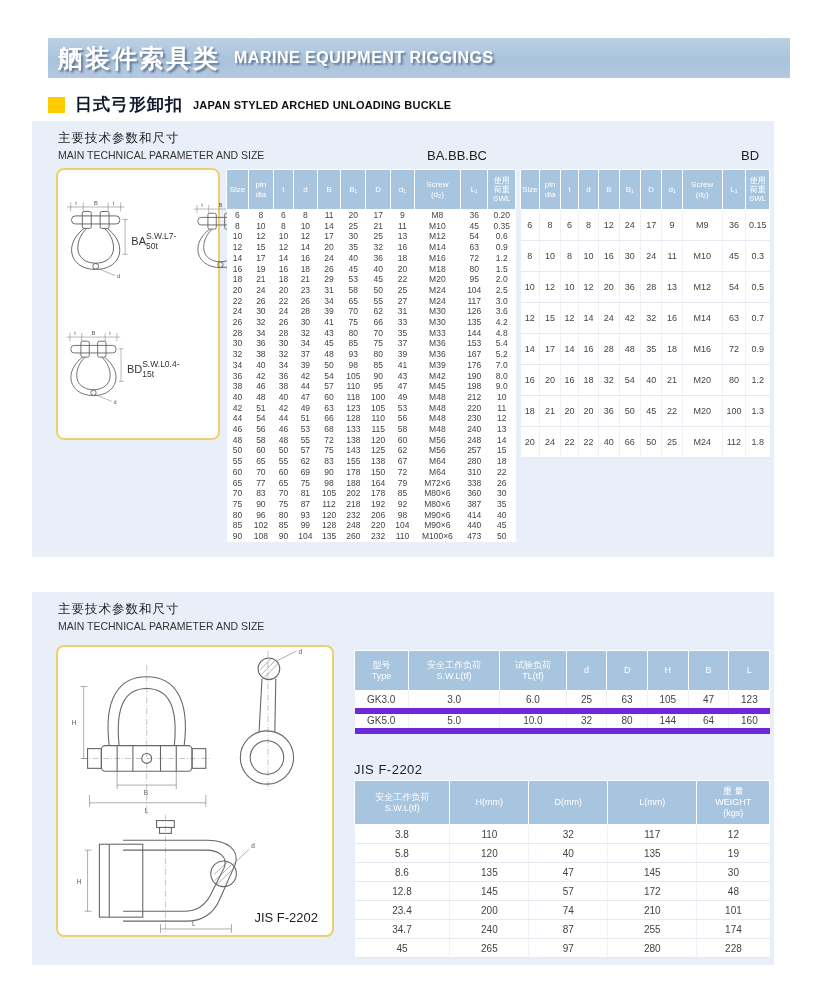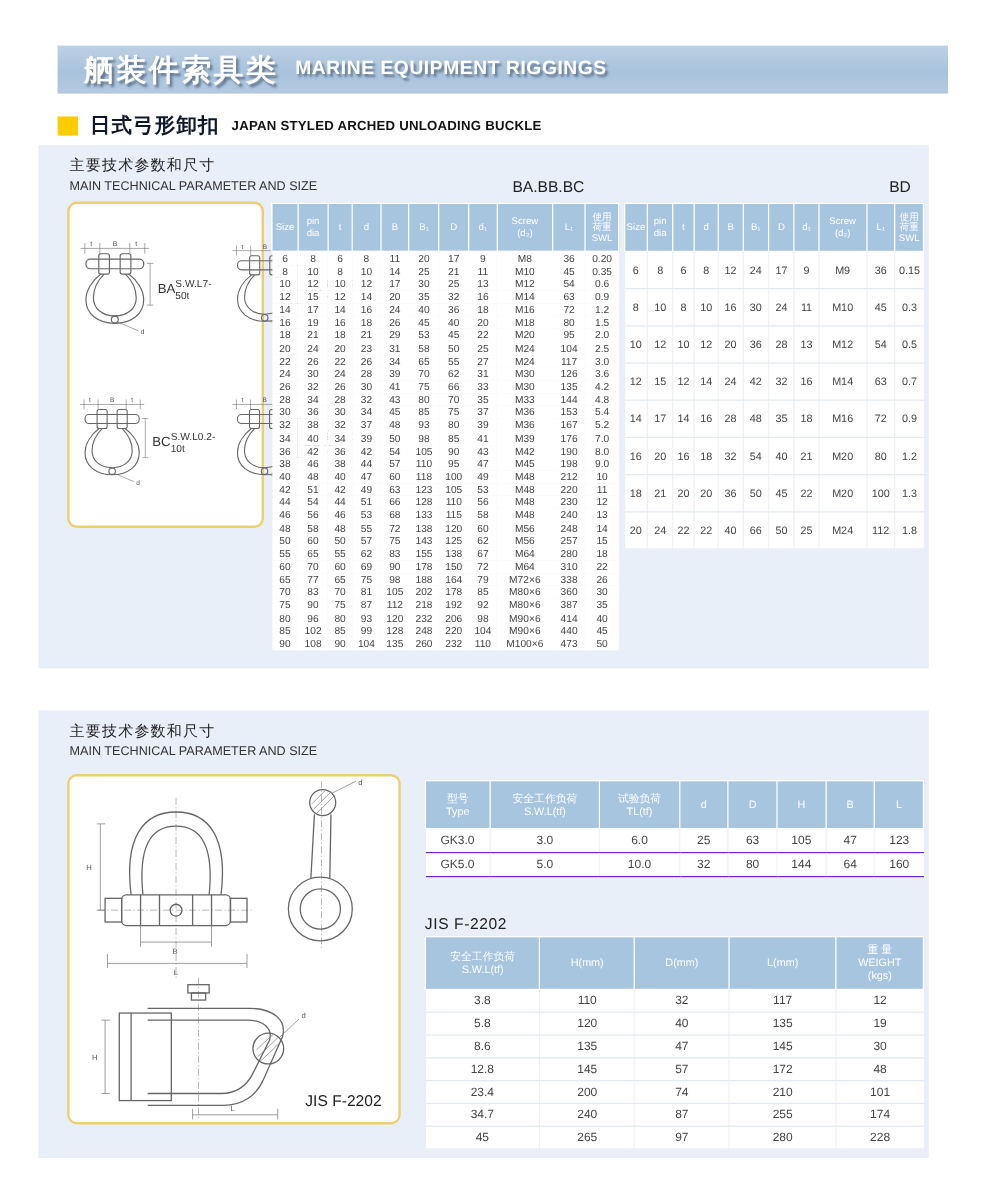--- a/index.html
+++ b/index.html
@@ -3,21 +3,21 @@
 <meta charset="utf-8">
 <style>
   * { margin:0; padding:0; box-sizing:border-box; }
   html,body { width:830px; height:1000px; background:#fff;
     font-family:"Liberation Sans","DejaVu Sans",sans-serif; color:#222; }
   .page { position:relative; width:830px; height:1000px; overflow:hidden; }
 
   
   .banner { position:absolute; left:48px; top:38px; width:742px; height:40px;
     background:linear-gradient(180deg,#bdd0e4 0%,#a9c3dc 55%,#b3c9e0 100%);
-    display:flex; align-items:center; padding-left:22px; }
+    display:flex; align-items:center; padding-left:10px; }
   .banner .zh { font-size:25px; font-weight:bold; color:#fff; letter-spacing:2px;
     text-shadow:2px 2px 2px rgba(95,115,140,.95); }
   .banner .en { font-size:16px; font-weight:bold; color:#fff; margin-left:14px;
     letter-spacing:.5px; text-shadow:2px 2px 2px rgba(95,115,140,.95); }
 
   
   .sec-head { position:absolute; left:48px; display:flex; align-items:center; }
   .sec-head .bullet { width:17px; height:16px; background:#ffcc00; margin-right:10px; flex:0 0 auto; }
   .sec-head .zh { font-size:17px; font-weight:bold; color:#0f172a; letter-spacing:1px; }
   .sec-head .en { font-size:11px; font-weight:bold; color:#111; margin-left:10px; letter-spacing:.2px; }
@@ -66,21 +66,21 @@
   #t2 td { height:31px; border-bottom:1px solid #e4eaf2; border-right:1px solid #eef2f7; font-size:9px; }
   #t2 td:last-child { border-right:none;margin-top:33px; }
   .t-shackle th:nth-child(1){width:7.6%} .t-shackle th:nth-child(2){width:8.6%}
   .t-shackle th:nth-child(3){width:7%}   .t-shackle th:nth-child(4){width:8.2%}
   .t-shackle th:nth-child(5){width:8.2%} .t-shackle th:nth-child(6){width:8.6%}
   .t-shackle th:nth-child(7){width:8.6%} .t-shackle th:nth-child(8){width:8.2%}
   .t-shackle th:nth-child(9){width:16%}  .t-shackle th:nth-child(10){width:9.5%}
 
   .gk-wrap { position:absolute; left:322px; top:58px; width:416px; }
   #gk th { font-size:9px; height:40px; line-height:1.2; }
-  #gk td { font-size:10px; height:20px; border-bottom:1px solid #6d28d9; border-right:1px solid #eef2f7;margin-top:17px; }
+  #gk td { font-size:10px; height:20px; border-bottom:6px solid #6d28d9; border-right:1px solid #eef2f7;margin-top:17px; }
   #gk td:last-child { border-right:none; }
   #gk th:nth-child(1){width:13%} #gk th:nth-child(2){width:22%} #gk th:nth-child(3){width:16%}
 
   .jis-label { position:absolute; left:322px; top:170px; font-size:13px; color:#222; letter-spacing:.5px; }
   .jis-wrap { position:absolute; left:322px; top:188px; width:416px; }
   #jis th { font-size:9px; height:44px; line-height:1.2; }
   #jis td { font-size:10px; height:19px; border-bottom:1px solid #e4eaf2; border-right:1px solid #eef2f7; }
   #jis td:last-child { border-right:none; }
   #jis th:nth-child(1){width:23%} #jis th:nth-child(2){width:19%} #jis th:nth-child(3){width:19%}
   #jis th:nth-child(4){width:21.5%}
@@ -147,27 +147,20 @@
         <svg viewBox="0 0 80 92" width="74" height="86">
             <use href="#shk"></use>
           </svg>
         <span class="lbl">BB</span>
         <span class="swl">S.W.L2.5-50t</span>
       </div>
       <div class="drw">
         <svg viewBox="0 0 80 92" width="74" height="86">
             <use href="#shk"></use>
           </svg>
-        <span class="lbl">BC</span>
-        <span class="swl">S.W.L0.2-10t</span>
-      </div>
-      <div class="drw">
-        <svg viewBox="0 0 80 92" width="74" height="86">
-            <use href="#shk"></use>
-          </svg>
         <span class="lbl">BD</span>
         <span class="swl">S.W.L0.4-15t</span>
       </div>
     </div>
 
     <div class="tbl1-wrap">
       <table id="t1" class="t-shackle">
           <thead>
             <tr>
               <th>Size</th>

